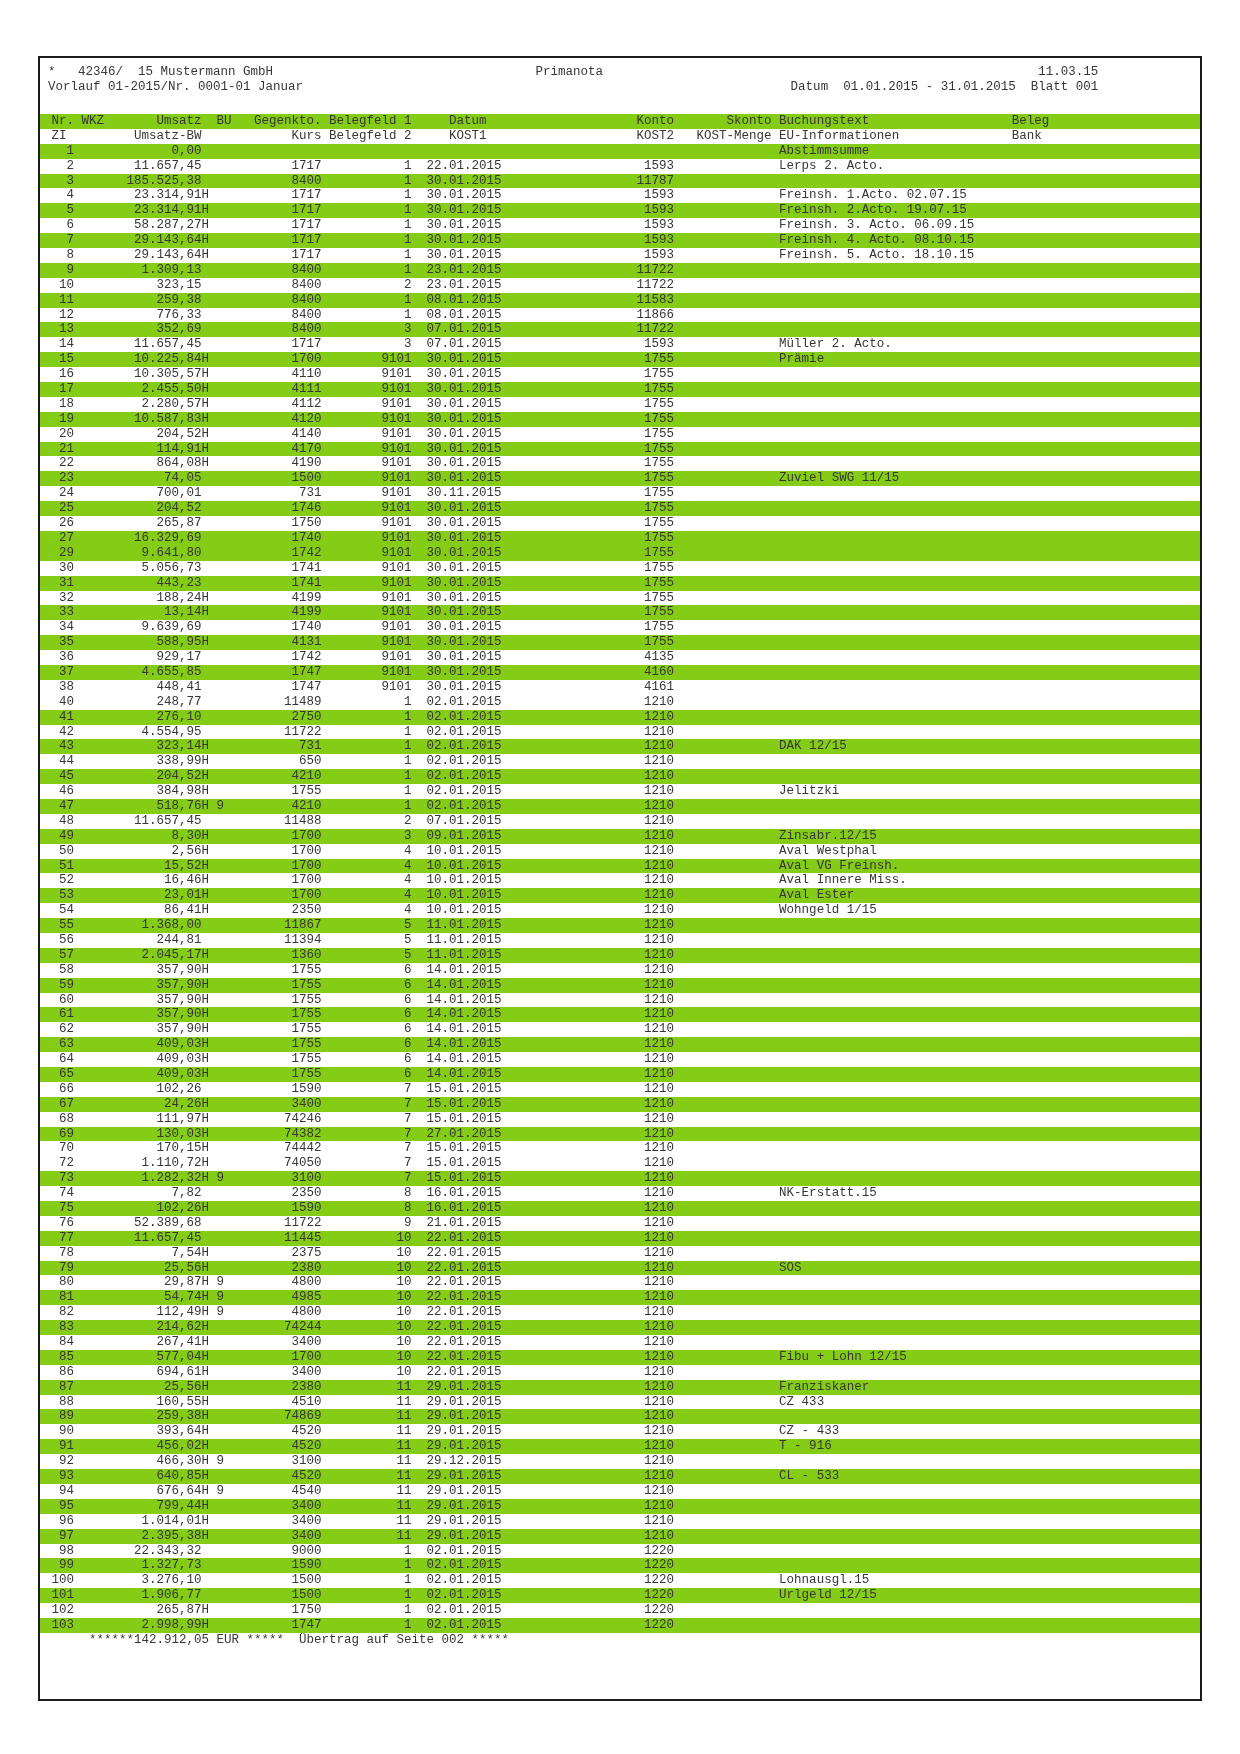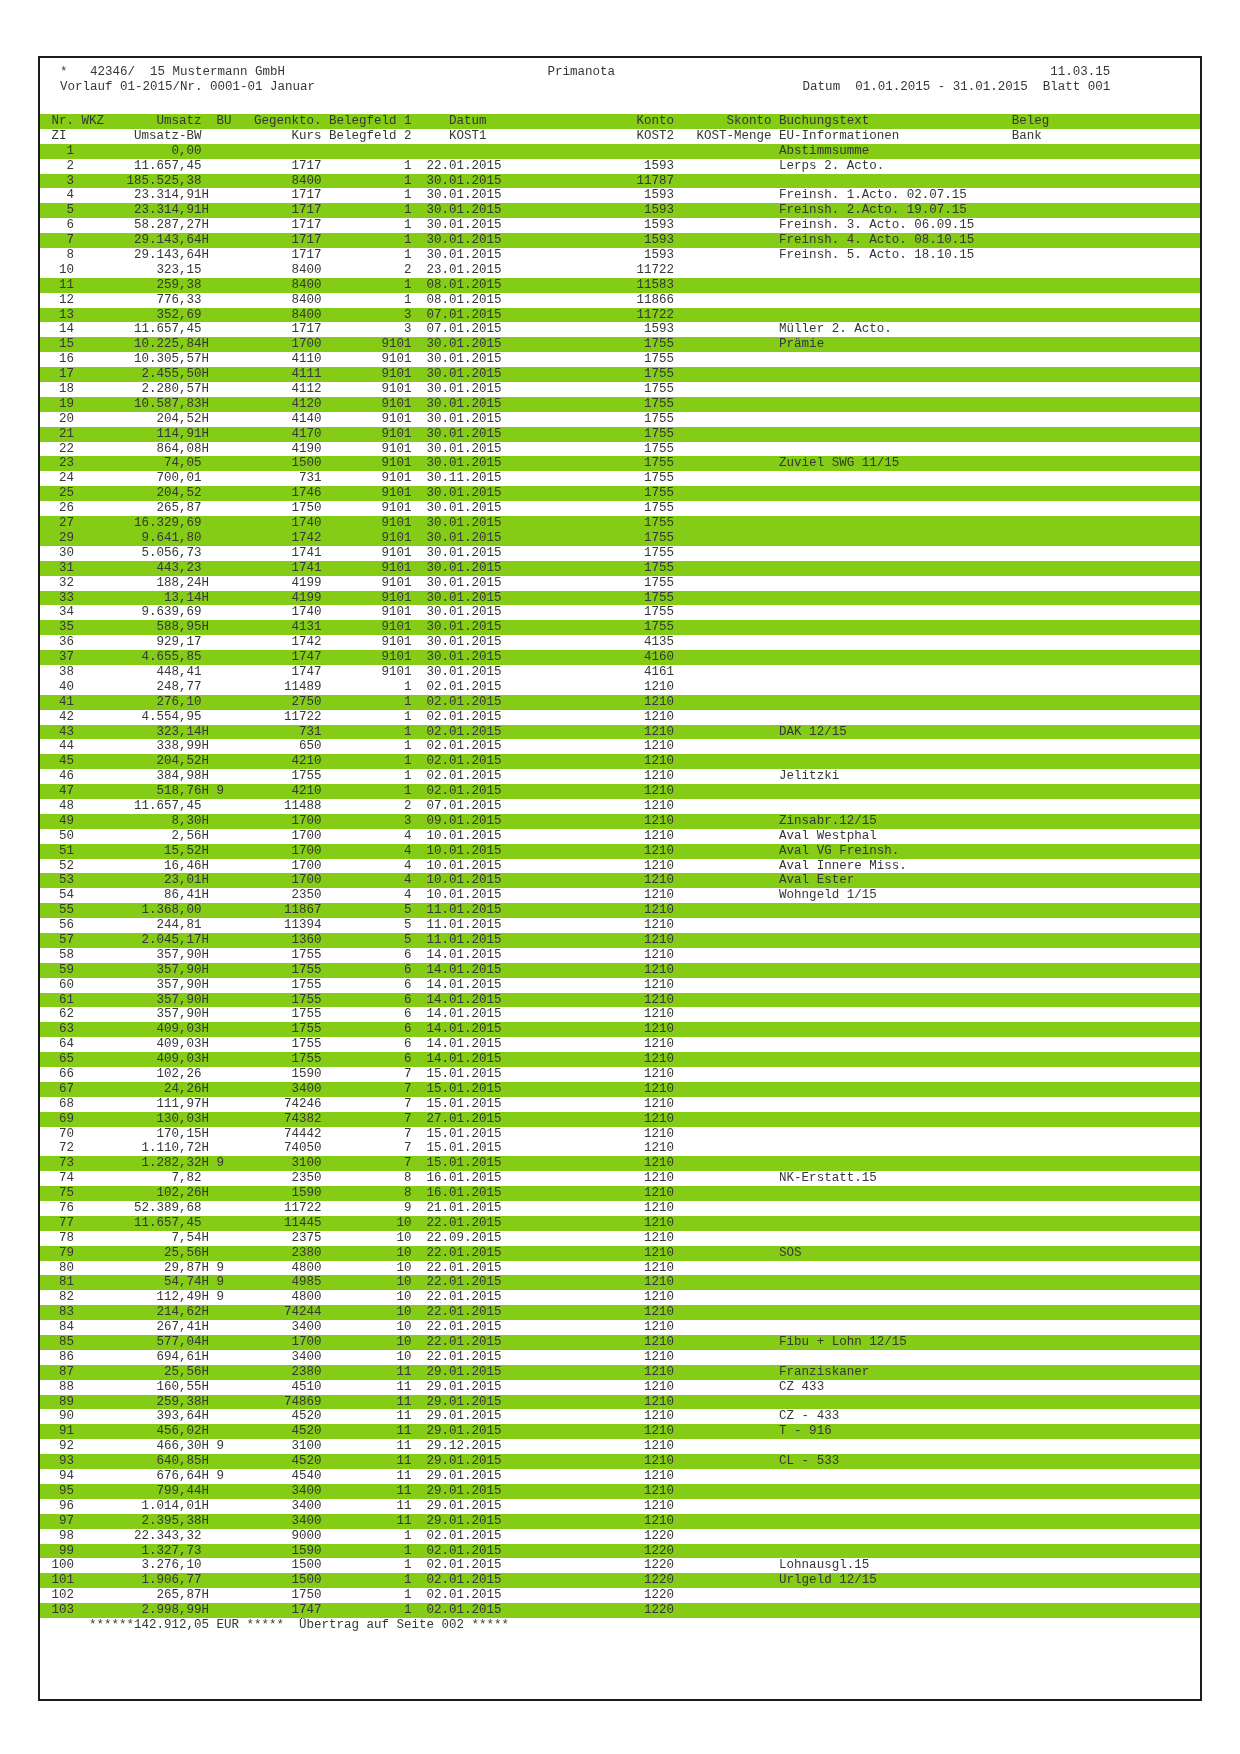--- a/index.html
+++ b/index.html
@@ -6,21 +6,21 @@
   body{
     width:1240px;height:1754px;background:#ffffff;position:relative;
     font-family:"Liberation Mono","DejaVu Sans Mono",monospace;
     color:#373737;
     -webkit-font-smoothing:antialiased;
   }
   .frame{
     position:absolute;left:38px;top:56px;width:1164px;height:1645px;
     border:2px solid #1c1c1c;box-sizing:border-box;background:#ffffff;overflow:hidden;
   }
-  .title-block{height:56px;box-sizing:border-box;padding:7px 0 0 20px;}
+  .title-block{height:56px;box-sizing:border-box;padding:7px 0 0 8px;}
   .ln{
     white-space:pre;font-size:12.5px;line-height:14.9px;height:14.9px;
     padding-left:4px;letter-spacing:0;
   }
   .title-block .ln{padding-left:0;line-height:15px;height:15px;}
   .stripe{background:#84cc16;}
 </style>
 </head>
 <body>
 
@@ -33,20 +33,21 @@
       <div class="ln stripe"> Nr. WKZ       Umsatz  BU   Gegenkto. Belegfeld 1     Datum                    Konto       Skonto Buchungstext                   Beleg</div>
       <div class="ln"> ZI         Umsatz-BW            Kurs Belegfeld 2     KOST1                    KOST2   KOST-Menge EU-Informationen               Bank</div>
       <div class="ln stripe">   1             0,00                                                                             Abstimmsumme</div>
       <div class="ln">   2        11.657,45            1717           1  22.01.2015                   1593              Lerps 2. Acto.</div>
       <div class="ln stripe">   3       185.525,38            8400           1  30.01.2015                  11787              </div>
       <div class="ln">   4        23.314,91H           1717           1  30.01.2015                   1593              Freinsh. 1.Acto. 02.07.15</div>
       <div class="ln stripe">   5        23.314,91H           1717           1  30.01.2015                   1593              Freinsh. 2.Acto. 19.07.15</div>
       <div class="ln">   6        58.287,27H           1717           1  30.01.2015                   1593              Freinsh. 3. Acto. 06.09.15</div>
       <div class="ln stripe">   7        29.143,64H           1717           1  30.01.2015                   1593              Freinsh. 4. Acto. 08.10.15</div>
       <div class="ln">   8        29.143,64H           1717           1  30.01.2015                   1593              Freinsh. 5. Acto. 18.10.15</div>
+      <div class="ln stripe">   9         1.309,13            8400           1  23.01.2015                  11722              </div>
       <div class="ln">  10           323,15            8400           2  23.01.2015                  11722              </div>
       <div class="ln stripe">  11           259,38            8400           1  08.01.2015                  11583              </div>
       <div class="ln">  12           776,33            8400           1  08.01.2015                  11866              </div>
       <div class="ln stripe">  13           352,69            8400           3  07.01.2015                  11722              </div>
       <div class="ln">  14        11.657,45            1717           3  07.01.2015                   1593              Müller 2. Acto.</div>
       <div class="ln stripe">  15        10.225,84H           1700        9101  30.01.2015                   1755              Prämie</div>
       <div class="ln">  16        10.305,57H           4110        9101  30.01.2015                   1755              </div>
       <div class="ln stripe">  17         2.455,50H           4111        9101  30.01.2015                   1755              </div>
       <div class="ln">  18         2.280,57H           4112        9101  30.01.2015                   1755              </div>
       <div class="ln stripe">  19        10.587,83H           4120        9101  30.01.2015                   1755              </div>
@@ -98,21 +99,21 @@
       <div class="ln stripe">  67            24,26H           3400           7  15.01.2015                   1210              </div>
       <div class="ln">  68           111,97H          74246           7  15.01.2015                   1210              </div>
       <div class="ln stripe">  69           130,03H          74382           7  27.01.2015                   1210              </div>
       <div class="ln">  70           170,15H          74442           7  15.01.2015                   1210              </div>
       <div class="ln">  72         1.110,72H          74050           7  15.01.2015                   1210              </div>
       <div class="ln stripe">  73         1.282,32H 9         3100           7  15.01.2015                   1210              </div>
       <div class="ln">  74             7,82            2350           8  16.01.2015                   1210              NK-Erstatt.15</div>
       <div class="ln stripe">  75           102,26H           1590           8  16.01.2015                   1210              </div>
       <div class="ln">  76        52.389,68           11722           9  21.01.2015                   1210              </div>
       <div class="ln stripe">  77        11.657,45           11445          10  22.01.2015                   1210              </div>
-      <div class="ln">  78             7,54H           2375          10  22.09.2015                   1210              </div>
+      <div class="ln">  78             7,54H           2375          10  22.01.2015                   1210              </div>
       <div class="ln stripe">  79            25,56H           2380          10  22.01.2015                   1210              SOS</div>
       <div class="ln">  80            29,87H 9         4800          10  22.01.2015                   1210              </div>
       <div class="ln stripe">  81            54,74H 9         4985          10  22.01.2015                   1210              </div>
       <div class="ln">  82           112,49H 9         4800          10  22.01.2015                   1210              </div>
       <div class="ln stripe">  83           214,62H          74244          10  22.01.2015                   1210              </div>
       <div class="ln">  84           267,41H           3400          10  22.01.2015                   1210              </div>
       <div class="ln stripe">  85           577,04H           1700          10  22.01.2015                   1210              Fibu + Lohn 12/15</div>
       <div class="ln">  86           694,61H           3400          10  22.01.2015                   1210              </div>
       <div class="ln stripe">  87            25,56H           2380          11  29.01.2015                   1210              Franziskaner</div>
       <div class="ln">  88           160,55H           4510          11  29.01.2015                   1210              CZ 433</div>

